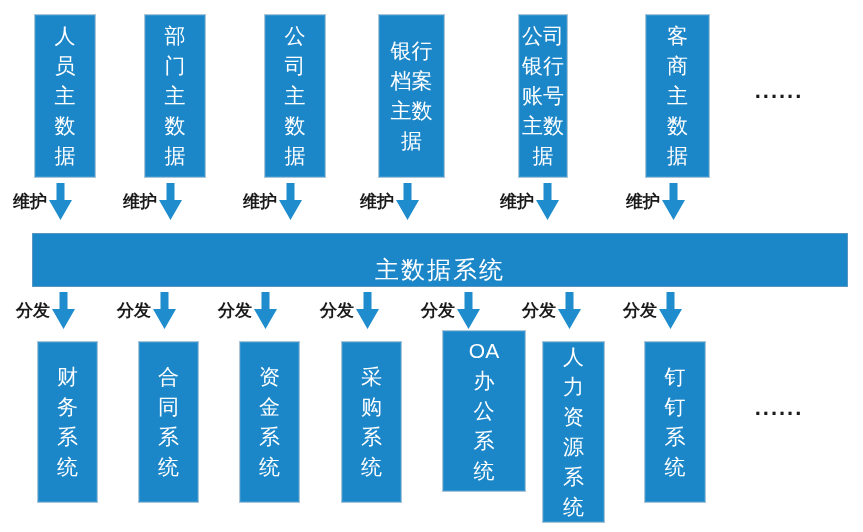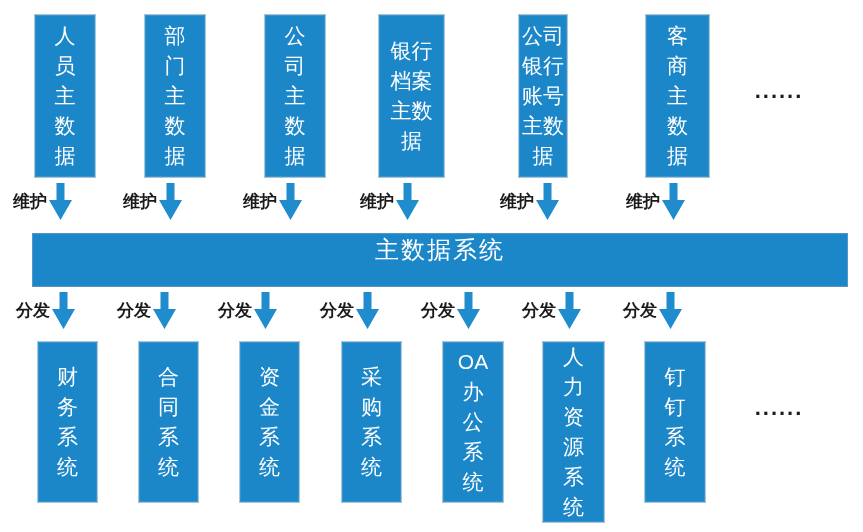--- a/index.html
+++ b/index.html
@@ -28,21 +28,21 @@
   }
   .vbox .vbox-label {
     white-space: pre-line;
     color: var(--box-text, #ffffff);
     font-size: 21px;
     line-height: 30px;
   }
   .hub {
     position: absolute;
     display: flex;
-    align-items: flex-start;
+    align-items: flex-end;
     justify-content: center;
     background: var(--box-fill, #1b86c8);
     border: 1px solid var(--hub-border, #5795c2);
     box-sizing: border-box;
   }
   .hub .hub-label {
     color: var(--box-text, #ffffff);
     font-size: 24px;
     letter-spacing: 2px;
   }
@@ -227,21 +227,21 @@
 金
 系
 统</span>
   </div>
   <div class="vbox" style="left:341px; top:341px; width:61px; height:162px">
     <span class="vbox-label">采
 购
 系
 统</span>
   </div>
-  <div class="vbox" style="left:442px; top:341px; width:62px; height:162px">
+  <div class="vbox" style="left:442px; top:330px; width:84px; height:162px">
     <span class="vbox-label">OA
 办
 公
 系
 统</span>
   </div>
   <div class="vbox" style="left:542px; top:341px; width:63px; height:182px">
     <span class="vbox-label">人
 力
 资

